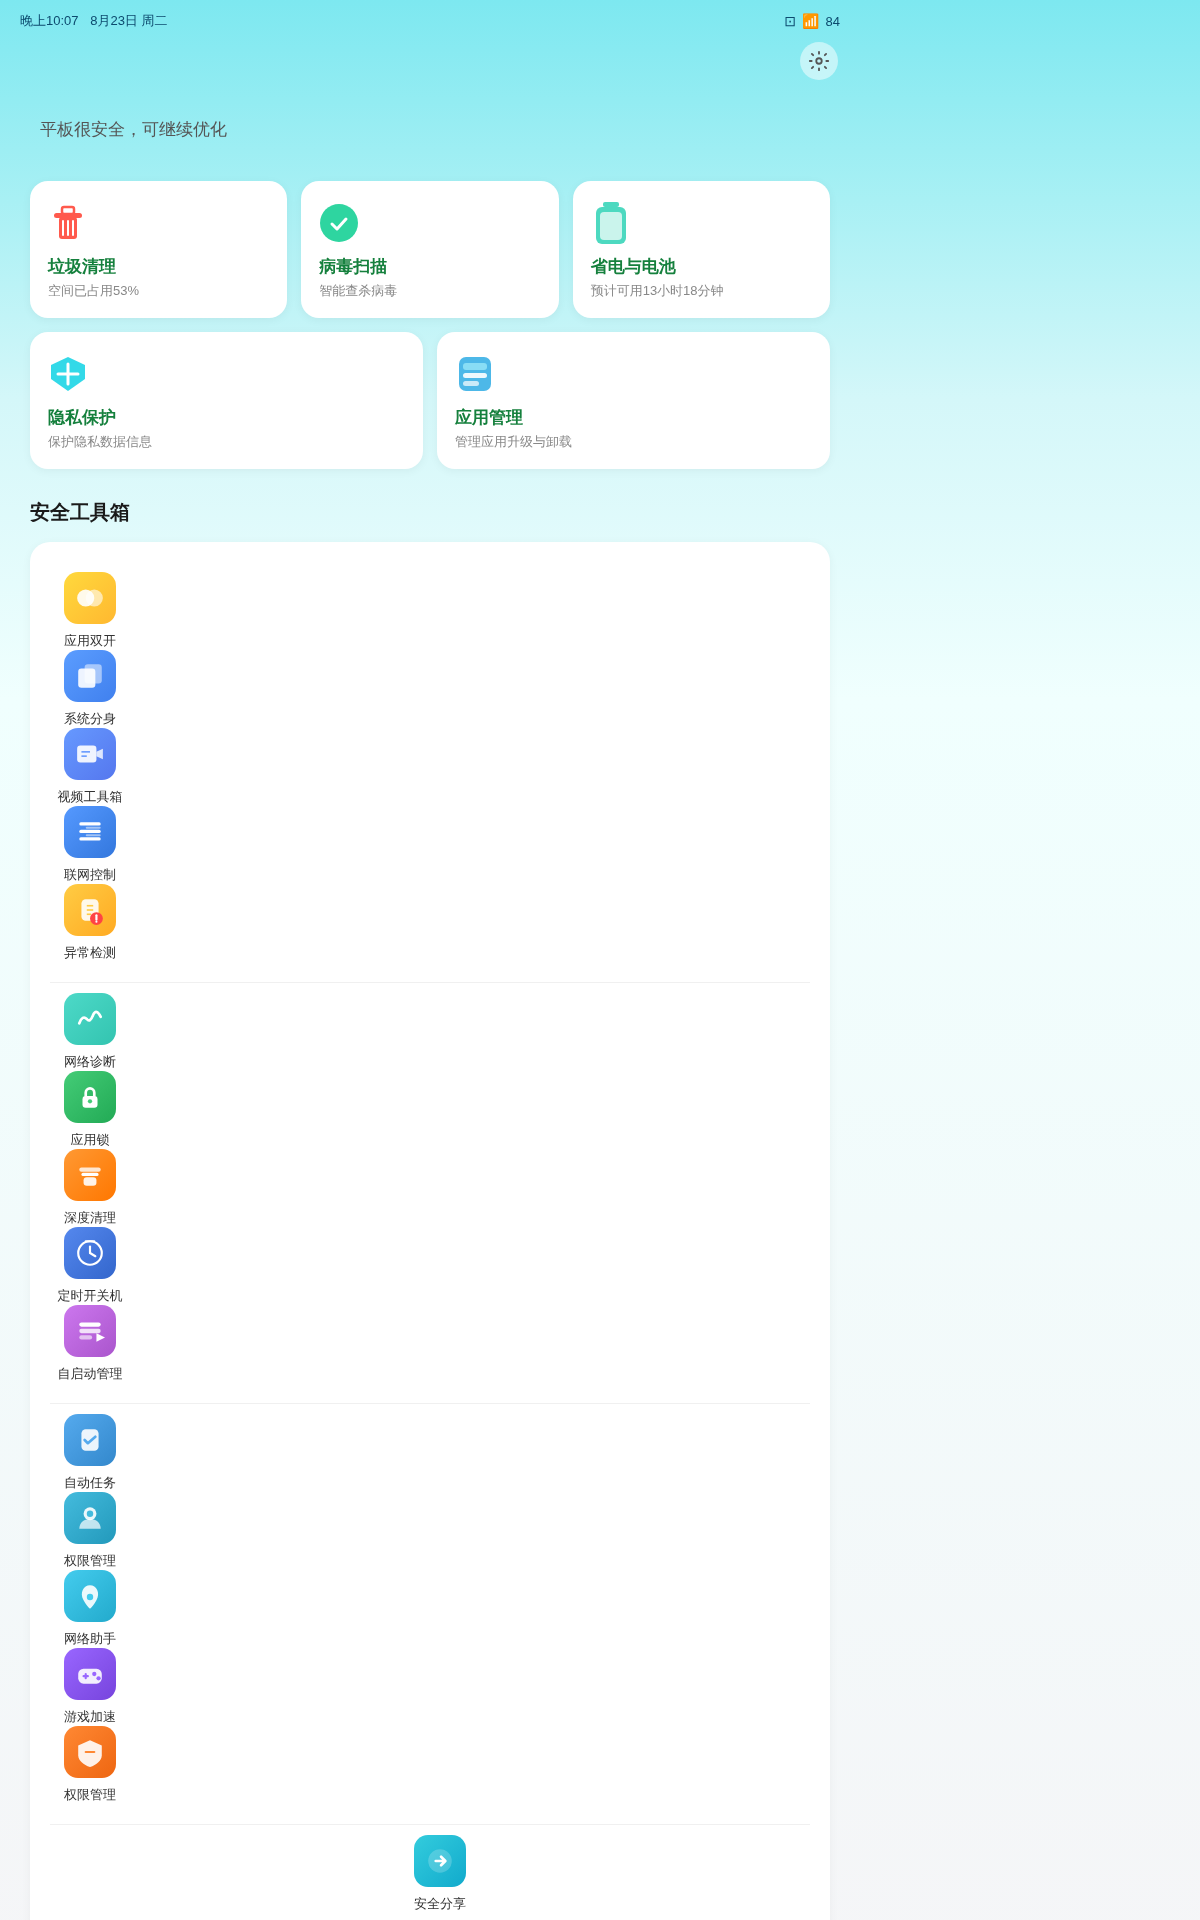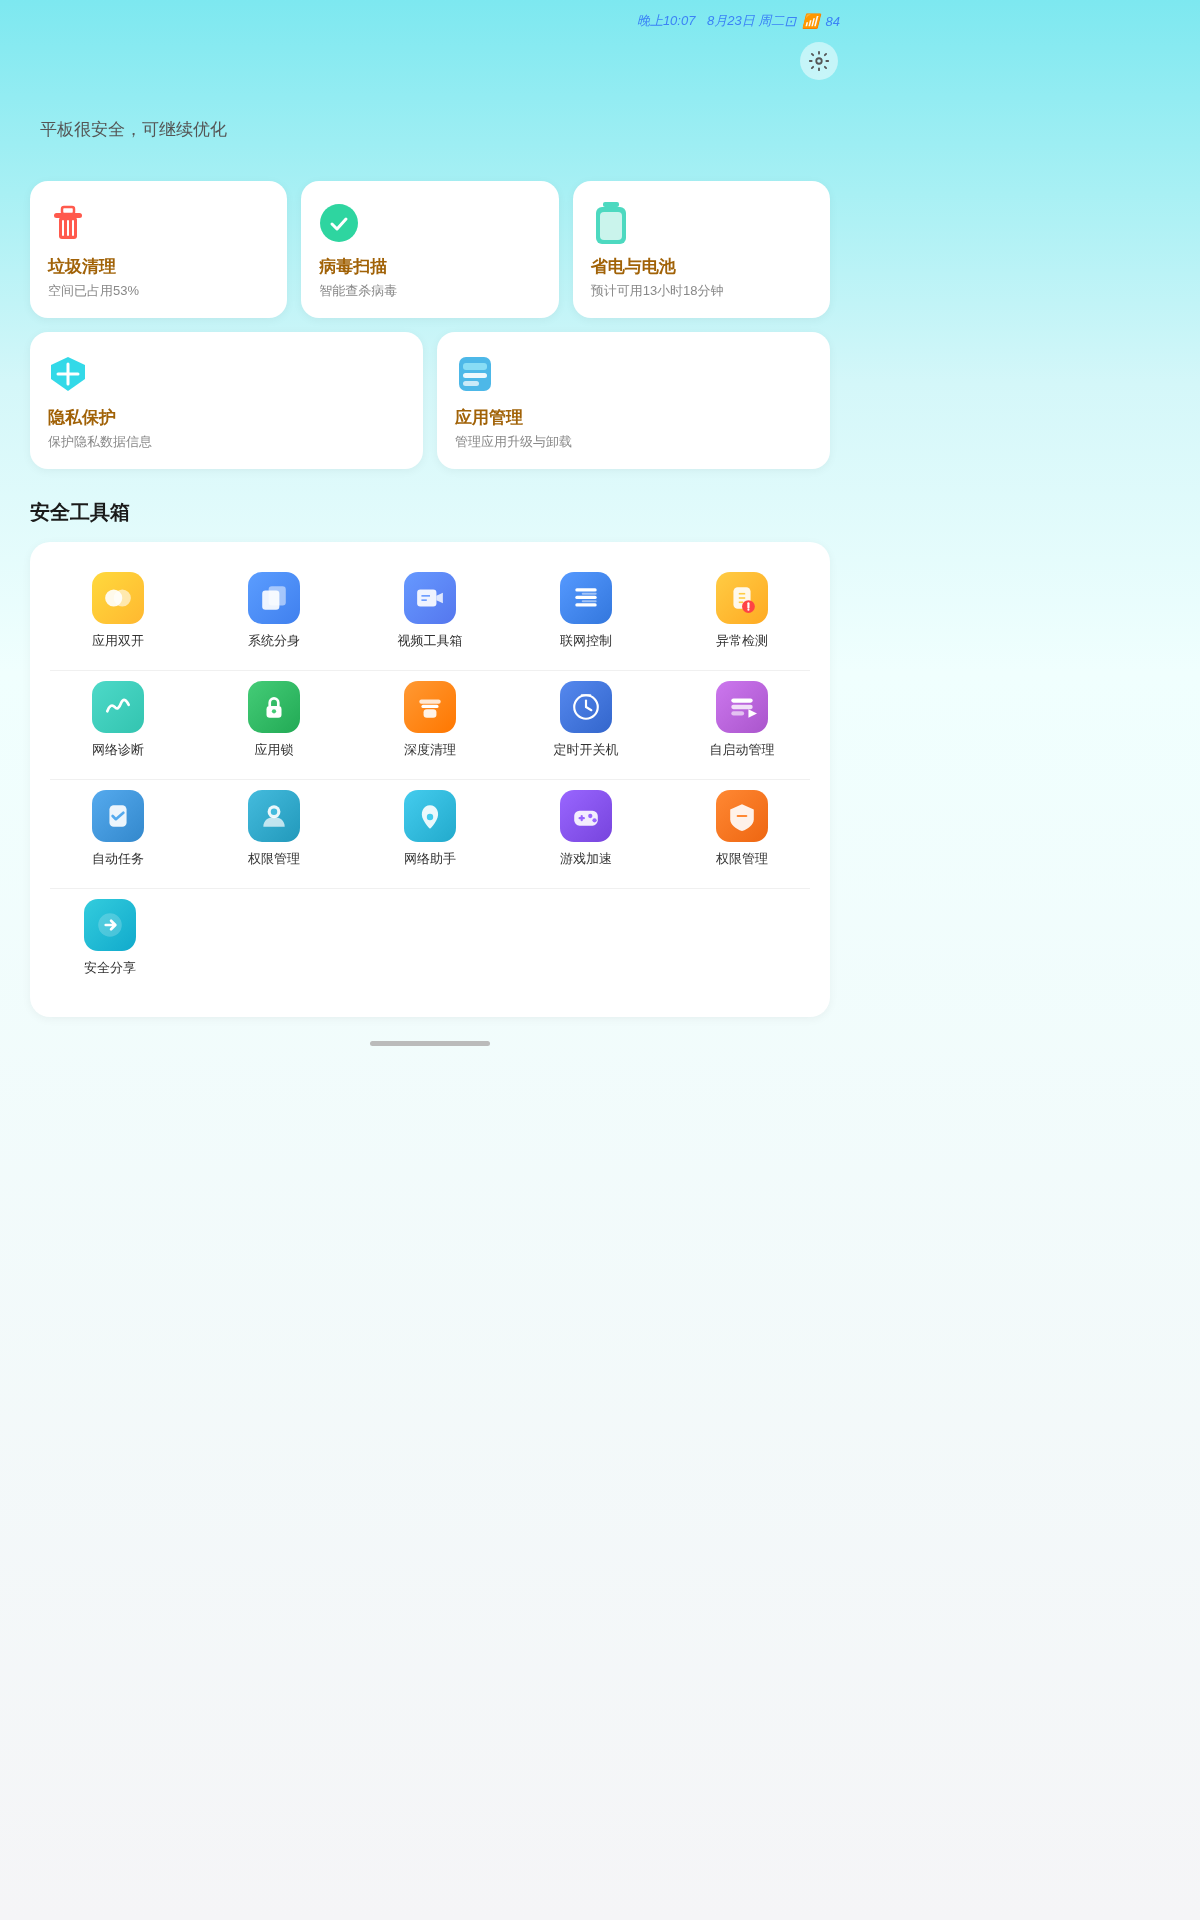--- a/index.html
+++ b/index.html
@@ -8,26 +8,25 @@
       min-height: 1920px;
       font-family: -apple-system, 'PingFang SC', 'Microsoft YaHei', sans-serif;
       background: linear-gradient(180deg, #7de8f0 0%, #a8f0f4 10%, #d4f7f9 20%, #f0fffe 35%, #f5f5f7 100%);
       position: relative;
       overflow-x: hidden;
     }
 
     
     .status-bar {
       display: flex;
-      justify-content: flex-end;
+      justify-content: space-between;
       align-items: center;
       padding: 12px 20px 8px 20px;
       font-size: 13px;
-      color: #3b82f6;
-      font-style: italic;
+      color: #0c4a6e;
     }
     .status-left { font-weight: 500; }
     .status-right {
       display: flex;
       align-items: center;
       gap: 6px;
     }
 
     
     .top-settings {
@@ -86,21 +85,21 @@
       width: 40px;
       height: 40px;
       margin-bottom: 12px;
       display: flex;
       align-items: center;
       justify-content: center;
     }
     .card-title {
       font-size: 17px;
       font-weight: 600;
-      color: #a16207;
+      color: #15803d;
       margin-bottom: 4px;
     }
     .card-subtitle {
       font-size: 13px;
       color: #888;
     }
 
     
     .toolbox-section {
       padding: 30px 30px 4px;
@@ -115,20 +114,21 @@
       background: #fff;
       border-radius: 20px;
       padding: 20px 10px 20px;
       box-shadow: 0 2px 10px rgba(0,0,0,0.05);
     }
     .toolbox-row {
       display: flex;
       justify-content: space-around;
       margin-bottom: 10px;
       padding: 10px 0;
+      flex-direction: column;
     }
     .tool-item {
       display: flex;
       flex-direction: column;
       align-items: center;
       width: 100px;
       cursor: pointer;
       gap: 8px;
     }
     .tool-icon {

